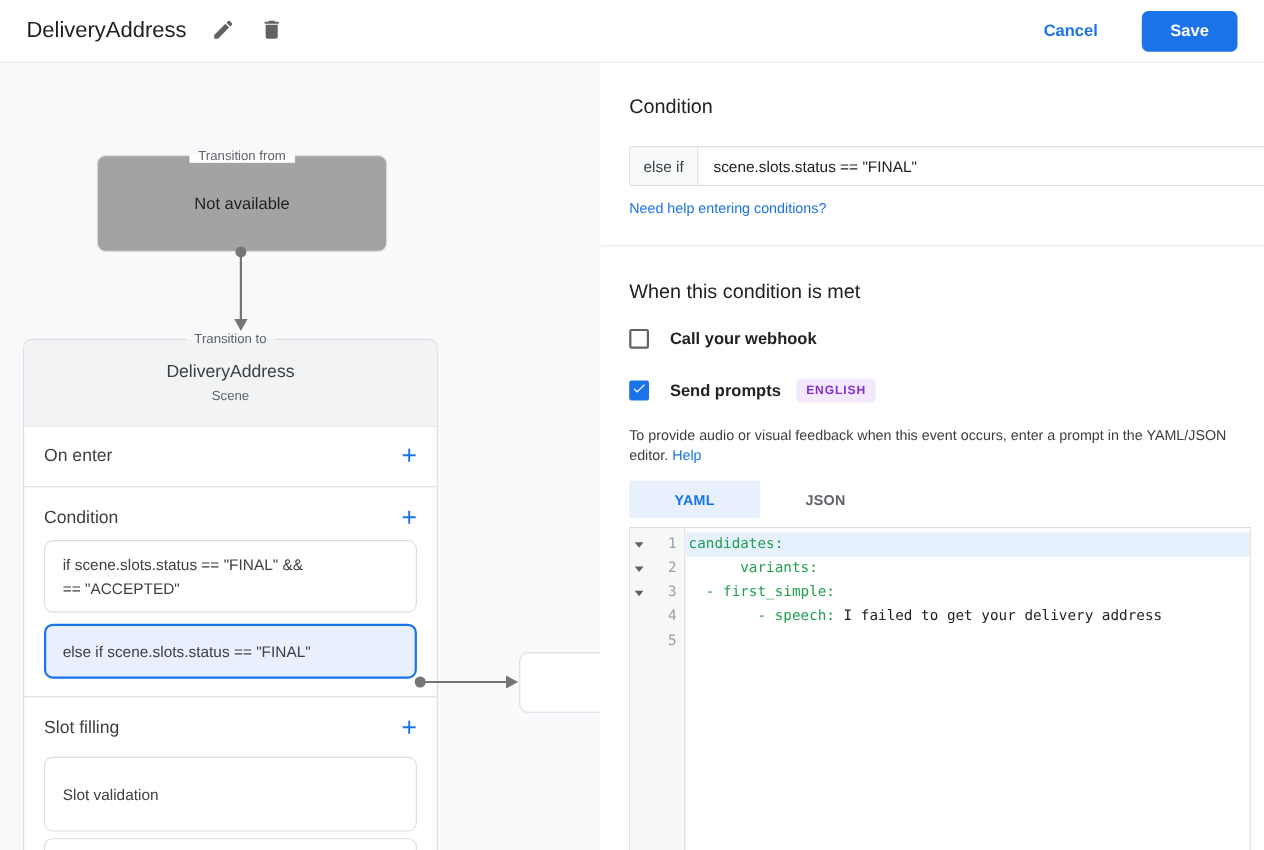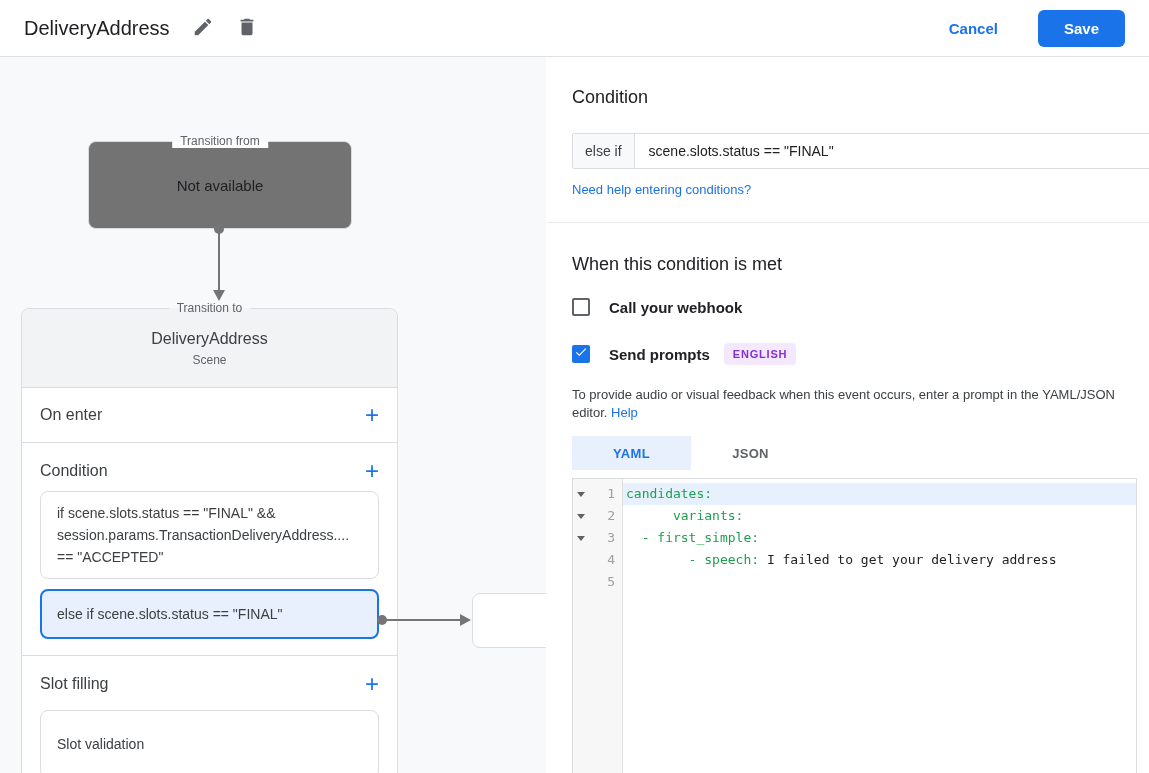--- a/index.html
+++ b/index.html
@@ -14,21 +14,21 @@
   .topbar-actions { margin-left: auto; display: flex; align-items: center; }
   .cancel-btn { background: none; border: none; color: #1a73e8; font-family: inherit; font-size: 15px; font-weight: 600; cursor: pointer; margin-right: 40px; }
   .save-btn { background: #1a73e8; border: none; color: #fff; font-family: inherit; font-size: 15px; font-weight: 600; cursor: pointer; border-radius: 6px; padding: 10px 26px; }
 
   
   .main { display: flex; height: 716px; }
   .diagram { width: 546px; flex: none; background: #f8f9fa; position: relative; overflow: hidden; }
   .panel { flex: 1; background: #fff; position: relative; padding: 0 12px 0 26px; }
 
   
-  .from-box { position: absolute; left: 88px; top: 84px; width: 264px; height: 88px; background: #737373; border: 1px solid #dadce0; border-radius: 8px; display: flex; align-items: center; justify-content: center; }
+  .from-box { position: absolute; left: 88px; top: 84px; width: 264px; height: 88px; background: #a3a3a3; border: 1px solid #dadce0; border-radius: 8px; display: flex; align-items: center; justify-content: center; }
   .legend { position: absolute; top: -8px; left: 50%; transform: translateX(-50%); font-size: 12px; color: #5f6368; padding: 0 8px; white-space: nowrap; }
   .legend.on-gray { background: linear-gradient(to bottom, #f8f9fa 50%, #ffffff 50%); }
   .legend.on-header { background: linear-gradient(to bottom, #f8f9fa 50%, #f1f3f4 50%); }
   .from-value { font-size: 15px; color: #202124; }
 
   .arrow-svg { position: absolute; }
 
   
   .to-card { position: absolute; left: 21px; top: 251px; width: 377px; background: #fff; border: 1px solid #dadce0; border-radius: 8px; }
   .card-header { height: 79px; background: #f1f3f4; border-bottom: 1px solid #dadce0; border-radius: 8px 8px 0 0; display: flex; flex-direction: column; align-items: center; justify-content: center; gap: 5px; cursor: pointer; }
@@ -139,21 +139,20 @@
         <button class="add-btn"><span>+</span></button>
       </div>
 
       <div class="card-section">
         <div class="section-label-row">
           <span class="row-label">Condition</span>
           <button class="add-btn"><span>+</span></button>
         </div>
         <div class="cond-box">
           <div>if scene.slots.status == "FINAL" &amp;&amp;</div>
-          <div>session.params.TransactionDeliveryAddress....</div>
           <div>== "ACCEPTED"</div>
         </div>
         <div class="cond-box selected">
           <div>else if scene.slots.status == "FINAL"</div>
         </div>
       </div>
 
       <div class="card-section last">
         <div class="section-label-row">
           <span class="row-label">Slot filling</span>

